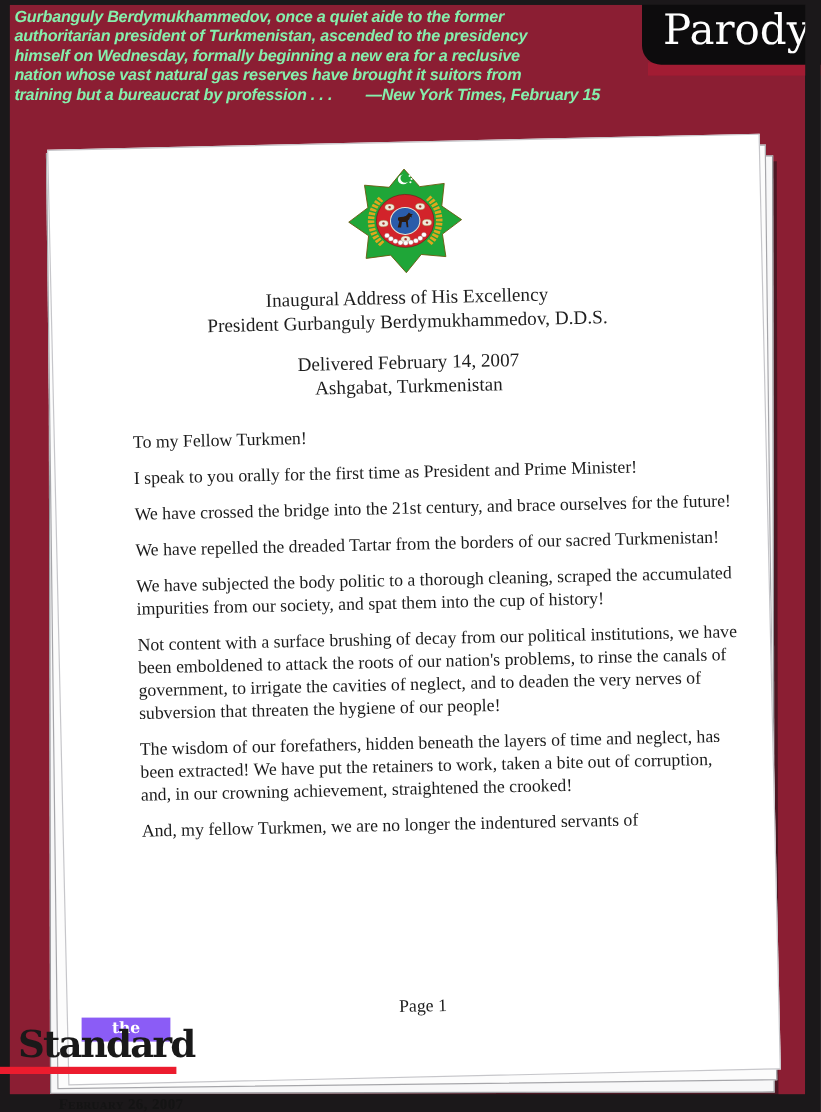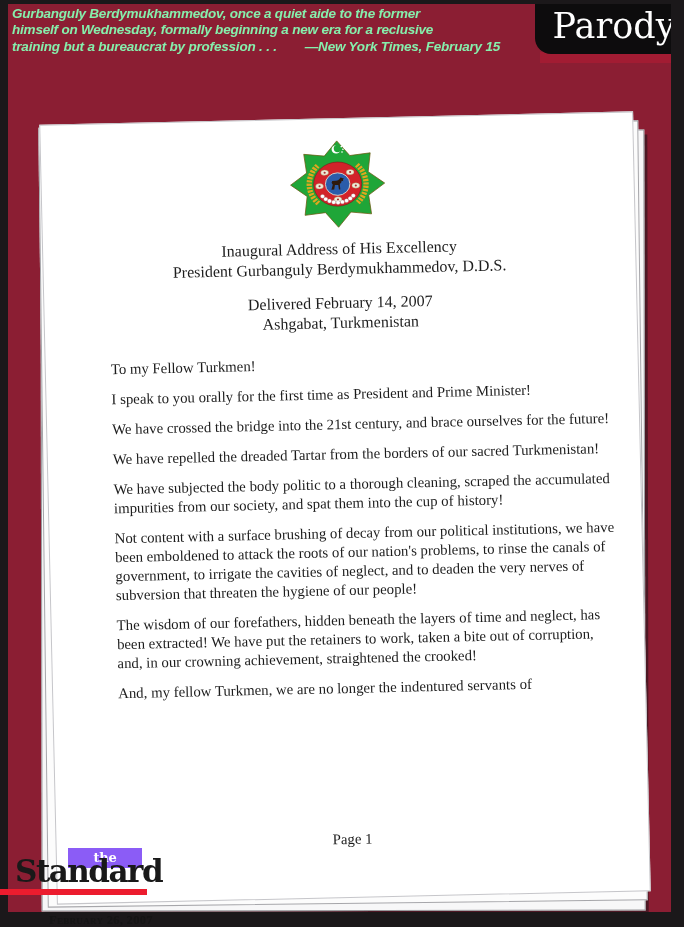--- a/index.html
+++ b/index.html
@@ -115,21 +115,23 @@
     margin-top:17px;
   }
 </style>
 </head>
 <body>
 
 <div class="canvas"></div>
 
 <div class="masthead">
   <div>Gurbanguly Berdymukhammedov, once a quiet aide to the former</div>
+  <div>authoritarian president of Turkmenistan, ascended to the presidency</div>
   <div>himself on Wednesday, formally beginning a new era for a reclusive</div>
+  <div>nation whose vast natural gas reserves have brought it suitors from</div>
   <div>
     <span>training but a bureaucrat by profession . . .</span><span class="attr">—New York Times, February 15</span>
   </div>
 </div>
 
 <div class="parody-accent"></div>
 <div class="parody-box">
   <span>Parody</span>
 </div>
 

